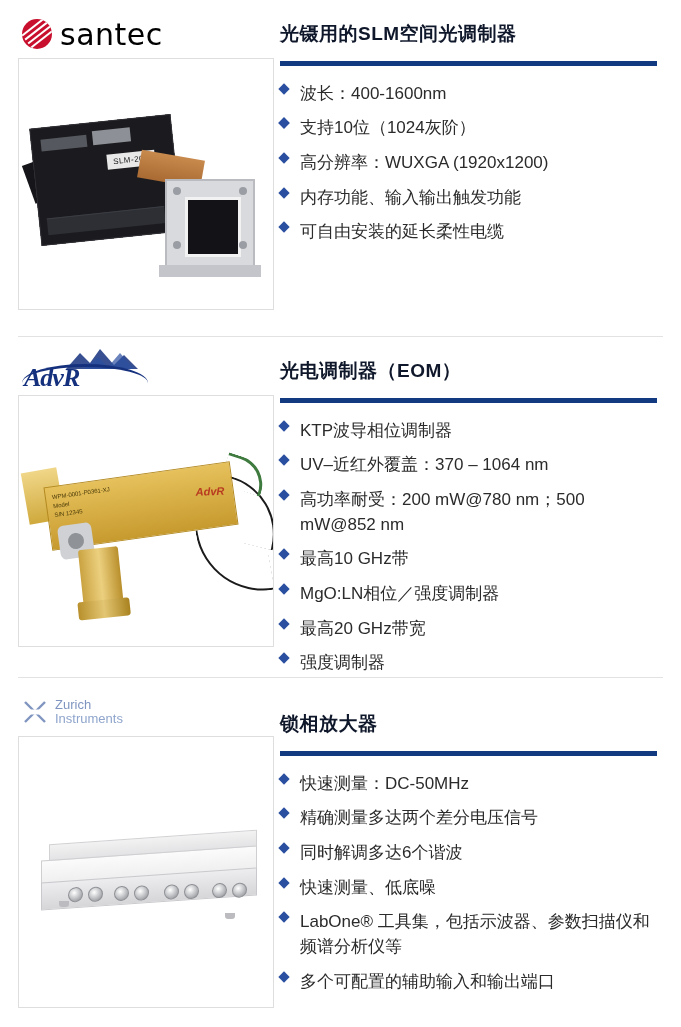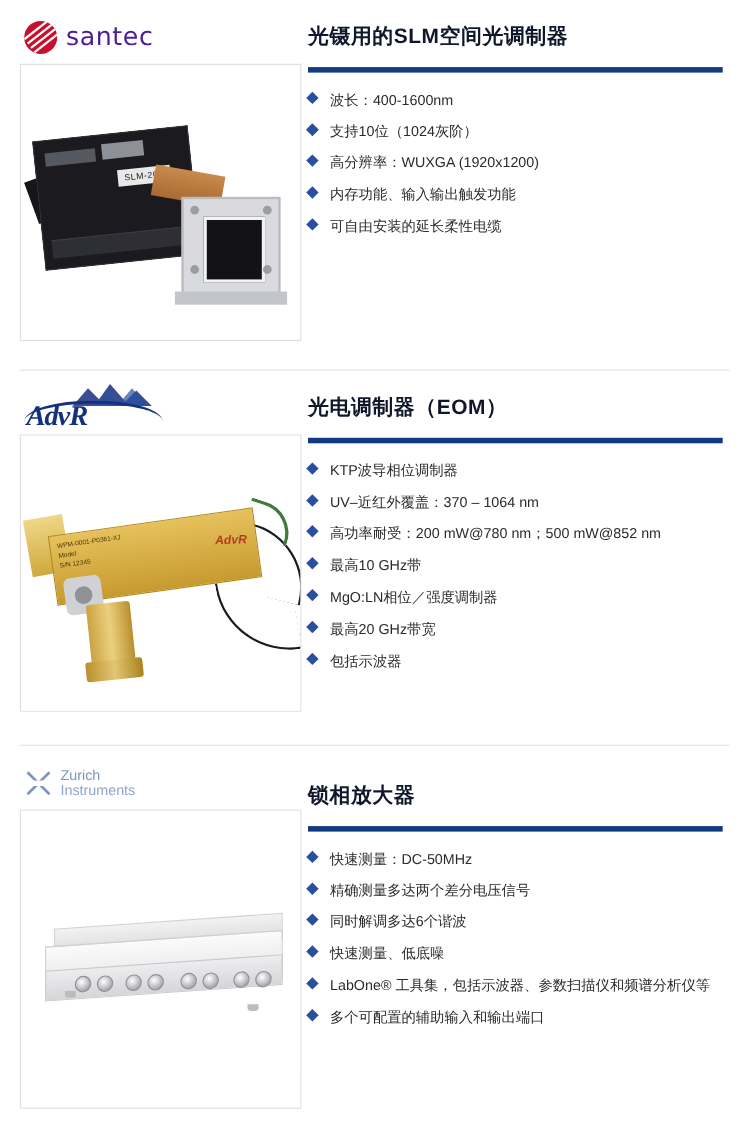--- a/index.html
+++ b/index.html
@@ -73,21 +73,21 @@
   }
   ul.features {
     list-style: none;
     margin: 0;
     padding: 0;
   }
   ul.features li {
     position: relative;
     padding-left: 20px;
     margin-bottom: 10px;
-    font-size: 13px;
+    font-size: 17px;
     line-height: 1.45;
     color: #2b2b2b;
   }
   ul.features li .bullet {
     position: absolute;
     left: 0;
     top: 3px;
     width: 8px;
     height: 8px;
     background: #2b4fa0;
@@ -113,22 +113,22 @@
     position: absolute;
     left: -4px;
     top: 4px;
     width: 38px;
     height: 2px;
     background: #fff;
     box-shadow: 0 5px 0 #fff, 0 10px 0 #fff, 0 15px 0 #fff;
     transform: rotate(-38deg);
   }
   .santec-word {
-    font-size: 23px;
-    color: #4c1d95;
+    font-size: 30px;
+    color: #000000;
     letter-spacing: 0.5px;
     font-family: "DejaVu Sans", sans-serif;
   }
   
   .advr-logo {
     position: relative;
     width: 130px;
     height: 44px;
   }
   .advr-word {
@@ -407,21 +407,21 @@
     <div class="right-col">
       <h2 class="prod-title">光电调制器（EOM）</h2>
       <div class="title-rule"></div>
       <ul class="features">
         <li><span class="bullet"></span><span>KTP波导相位调制器</span></li>
         <li><span class="bullet"></span><span>UV–近红外覆盖：370 – 1064 nm</span></li>
         <li><span class="bullet"></span><span>高功率耐受：200 mW@780 nm；500 mW@852 nm</span></li>
         <li><span class="bullet"></span><span>最高10 GHz带</span></li>
         <li><span class="bullet"></span><span>MgO:LN相位／强度调制器</span></li>
         <li><span class="bullet"></span><span>最高20 GHz带宽</span></li>
-        <li><span class="bullet"></span><span>包括示波器</span></li>
+        <li><span class="bullet"></span><span>强度调制器</span></li>
       </ul>
     </div>
   </section>
 
   <div class="divider"></div>
 
   <section class="product" style="height:330px;">
     <div class="left-col">
       <div class="logo-row">
         <div class="zi-logo">

